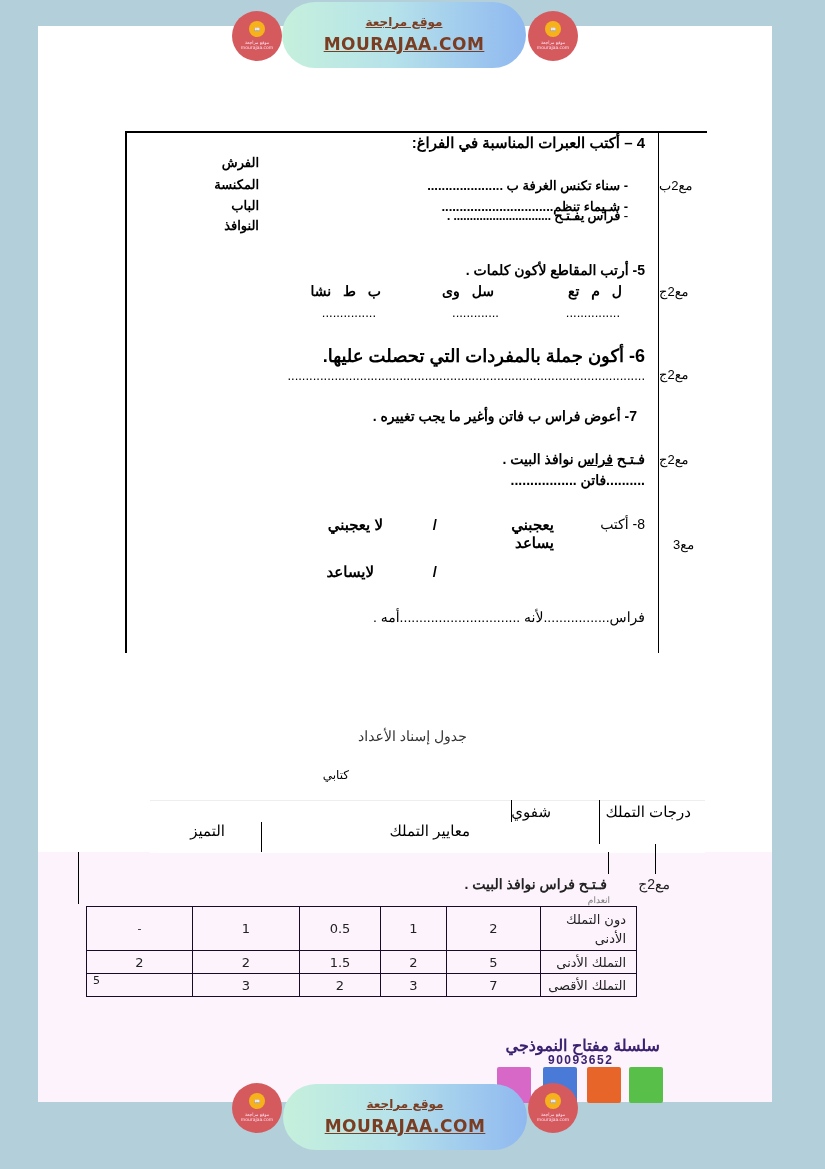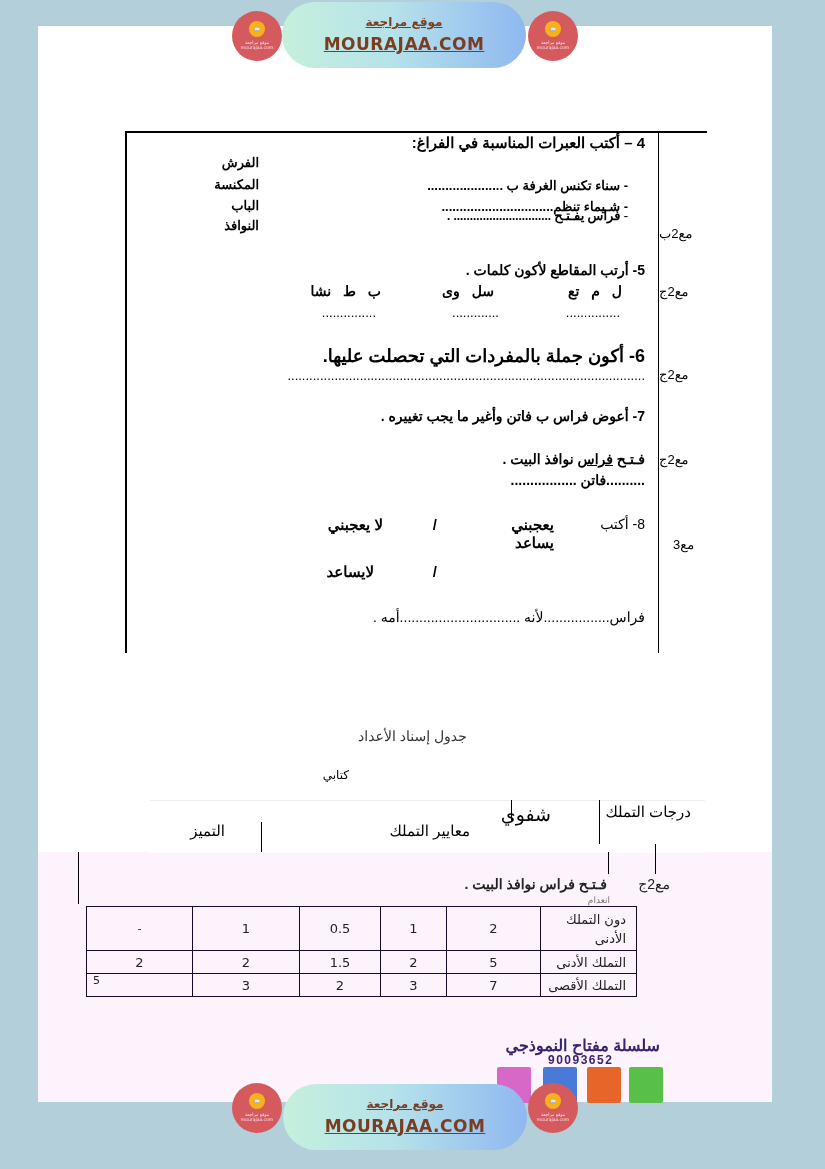--- a/index.html
+++ b/index.html
@@ -78,21 +78,21 @@
 </div>
 <div class="badge" style="left:528px;top:11px;">
   <div class="dot">📖</div>
   <div class="cap">موقع مراجعة mourajaa.com</div>
 </div>
 
 <div class="ex">
   <div class="divider"></div>
 </div>
 
-<div class="code" style="left:659px;top:178px;margin-top:48px;">مع2ب</div>
+<div class="code" style="left:659px;top:178px;">مع2ب</div>
 <div class="t b" style="right:180px;top:134px;font-size:15px;">4 – أكتب العبرات المناسبة في الفراغ:</div>
 <div class="t b" style="right:566px;top:155px;font-size:13px;">الفرش</div>
 <div class="t b" style="right:566px;top:177px;font-size:13px;margin-left:44px;">المكنسة</div>
 <div class="t b" style="right:566px;top:198px;font-size:13px;">الباب</div>
 <div class="t b" style="right:566px;top:218px;font-size:13px;">النوافذ</div>
 <div class="t b" style="right:197px;top:178px;font-size:13px;">-   سناء تكنس الغرفة ب  .....................</div>
 <div class="t b" style="right:197px;top:199px;font-size:13px;">-   شـيماء تنظم...............................</div>
 <div class="t b" style="right:197px;top:208px;font-size:13px;font-family:Liberation Serif, serif;">-   فراس يفـتـح .............................. .</div>
 
 <div class="code" style="left:659px;top:284px;">مع2ج</div>
@@ -102,41 +102,41 @@
 <div class="t b" style="right:444px;top:283px;font-size:14px;word-spacing:8px;">ب   ط   نشا</div>
 <div class="t" style="right:205px;top:305px;font-size:13px;">...............</div>
 <div class="t" style="right:326px;top:305px;font-size:13px;">.............</div>
 <div class="t" style="right:449px;top:305px;font-size:13px;">...............</div>
 
 <div class="code" style="left:659px;top:367px;">مع2ج</div>
 <div class="t b" style="right:180px;top:345px;font-size:18px;">6- أكون جملة بالمفردات التي تحصلت عليها.</div>
 <div class="t" style="right:180px;top:368px;font-size:13px;overflow:hidden;width:447px;">...................................................................................................</div>
 
 <div class="code" style="left:659px;top:452px;">مع2ج</div>
-<div class="t b" style="right:180px;top:408px;font-size:14px;">7- أعوض فراس ب فاتن    وأغير ما يجب تغييره .</div>
+<div class="t b" style="right:188px;top:408px;font-size:14px;">7- أعوض فراس ب فاتن    وأغير ما يجب تغييره .</div>
 <div class="t b" style="right:180px;top:451px;font-size:14px;"><span>فـتـح </span><span class="u">فراس</span><span> نوافذ البيت .</span></div>
 <div class="t b" style="right:180px;top:472px;font-size:14px;">..........فاتن      .................</div>
 
 <div class="code" style="left:673px;top:537px;">مع3</div>
 <div class="t" style="right:180px;top:516px;font-size:14px;">8- أكتب</div>
 <div class="t b" style="right:271px;top:516px;font-size:15px;">يعجبني</div>
 <div class="t b" style="right:388px;top:516px;font-size:15px;">/</div>
 <div class="t b" style="right:442px;top:516px;font-size:15px;">لا يعجبني</div>
 <div class="t b" style="right:271px;top:534px;font-size:15px;">يساعد</div>
 <div class="t b" style="right:388px;top:563px;font-size:15px;">/</div>
 <div class="t b" style="right:451px;top:563px;font-size:15px;">لايساعد</div>
 <div class="t" style="right:180px;top:609px;font-size:14px;">فراس.................لأنه ...............................أمه .</div>
 
 <div class="title-center">جدول إسناد الأعداد</div>
 <div class="hdr-strip"></div>
 <div class="vline" style="left:511px;top:800px;height:22px;"></div>
 <div class="vline" style="left:599px;top:800px;height:44px;"></div>
 <div class="vline" style="left:261px;top:822px;height:30px;"></div>
 <div class="t" style="right:134px;top:803px;font-size:15px;">درجات التملك</div>
-<div class="t" style="right:274px;top:803px;font-size:19px;">شفوي</div>
+<div class="t" style="right:274px;top:803px;font-size:15px;">شفوي</div>
 <div class="t" style="right:476px;top:768px;font-size:12px;">كتابي</div>
 <div class="t" style="right:355px;top:822px;font-size:15px;">معايير التملك</div>
 <div class="t" style="right:600px;top:822px;font-size:15px;">التميز</div>
 
 <div class="vline" style="left:78px;top:852px;height:52px;"></div>
 <div class="vline" style="left:655px;top:844px;height:30px;"></div>
 <div class="vline" style="left:608px;top:852px;height:22px;"></div>
 <div class="ghost" style="right:155px;top:876px;font-size:14px;">مع2ج</div>
 <div class="ghost b" style="right:218px;top:876px;font-size:14px;">فـتـح فراس نوافذ البيت .</div>
 <div class="ghost" style="right:215px;top:895px;font-size:9px;color:#777;">انعدام</div>

